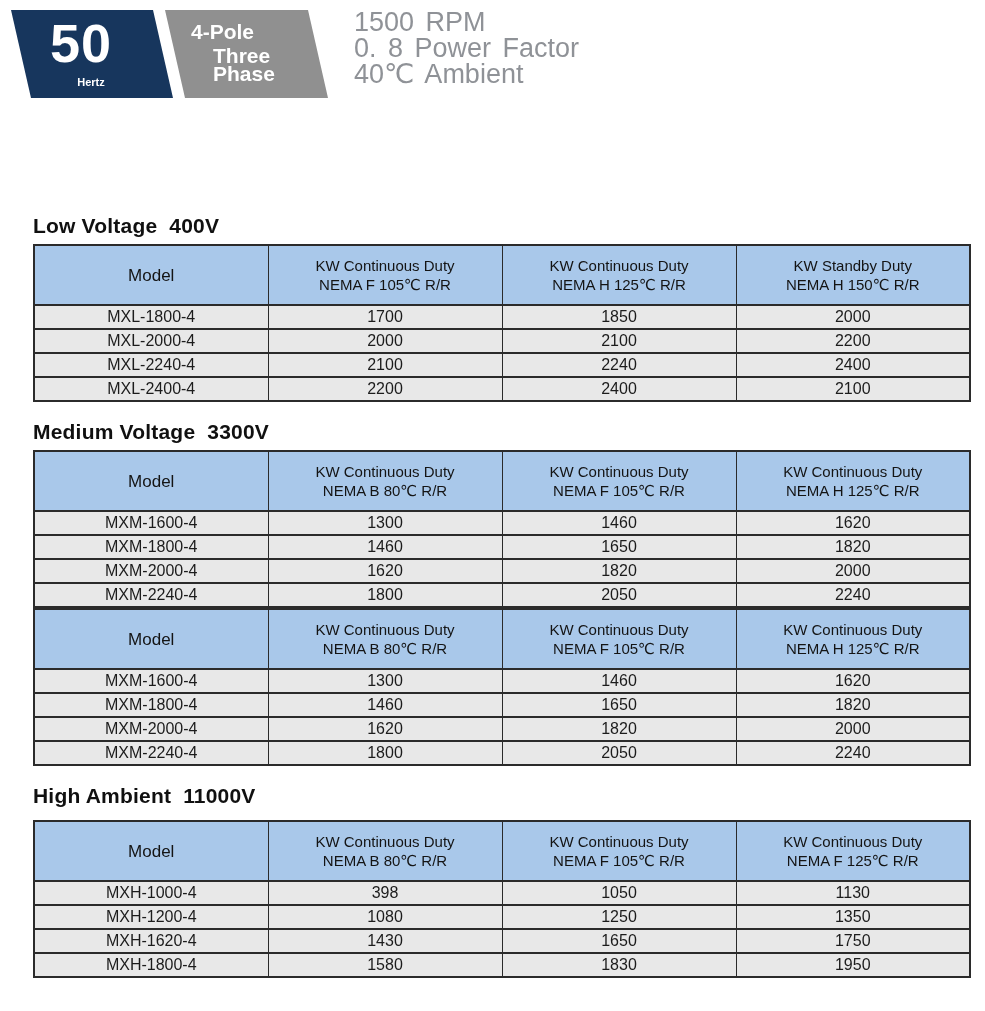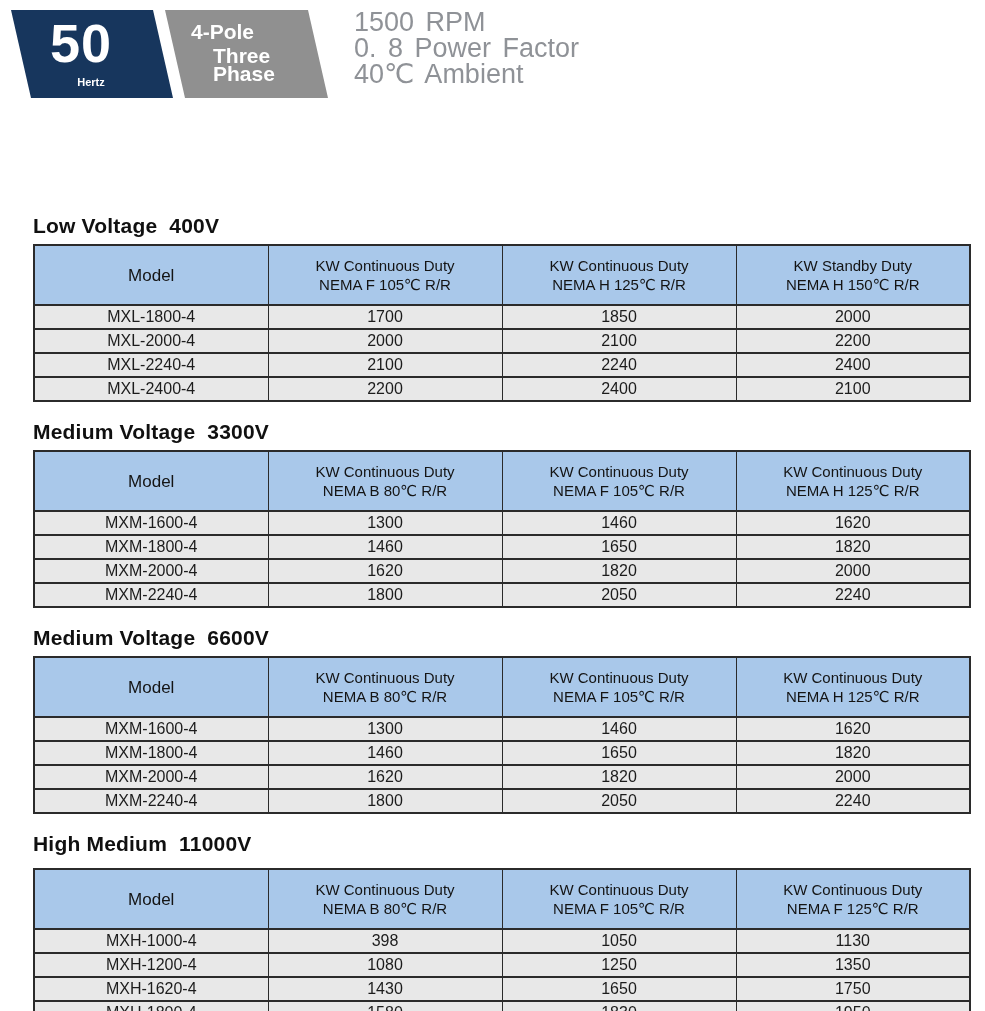--- a/index.html
+++ b/index.html
@@ -178,23 +178,20 @@
             <td>MXM-2240-4</td>
             <td>1800</td>
             <td>2050</td>
             <td>2240</td>
           </tr>
         </tbody>
     </table>
   </section>
 
   <section class="section">
-    <h2 class="section-title">
-      <span>Medium Voltage</span><span class="volt">6600V</span>
-    </h2>
     <table class="spec-table">
       <thead>
         <tr>
           <th class="model-th">Model</th>
         <th>
               <div>KW Continuous Duty</div>
               <div>NEMA B 80℃ R/R</div>
             </th>
             <th>
               <div>KW Continuous Duty</div>
@@ -230,21 +227,21 @@
             <td>1800</td>
             <td>2050</td>
             <td>2240</td>
           </tr>
         </tbody>
     </table>
   </section>
 
   <section class="section">
     <h2 class="section-title">
-      <span>High Medium</span><span class="volt">11000V</span>
+      <span>High Ambient</span><span class="volt">11000V</span>
     </h2>
     <table class="spec-table">
       <thead>
         <tr>
           <th class="model-th">Model</th>
         <th>
               <div>KW Continuous Duty</div>
               <div>NEMA B 80℃ R/R</div>
             </th>
             <th>

